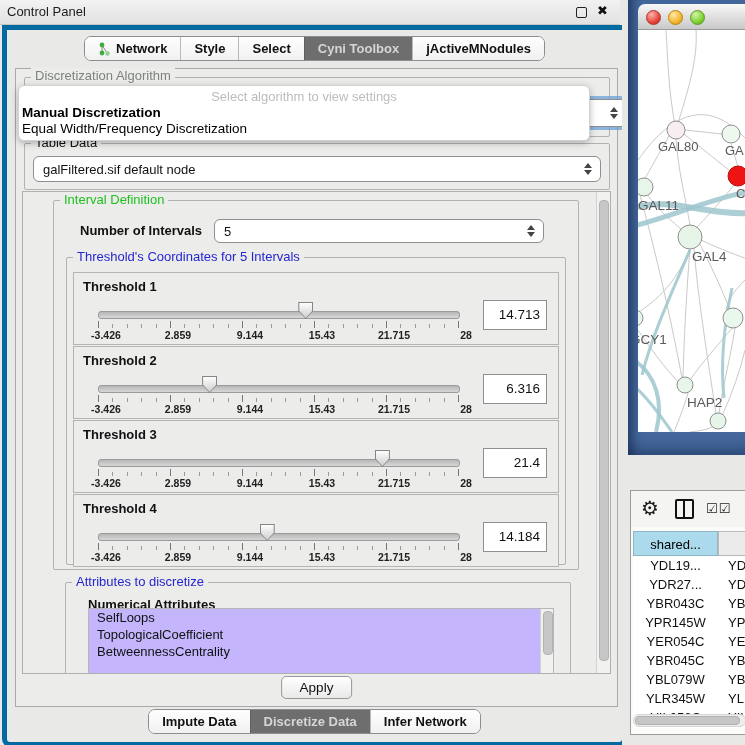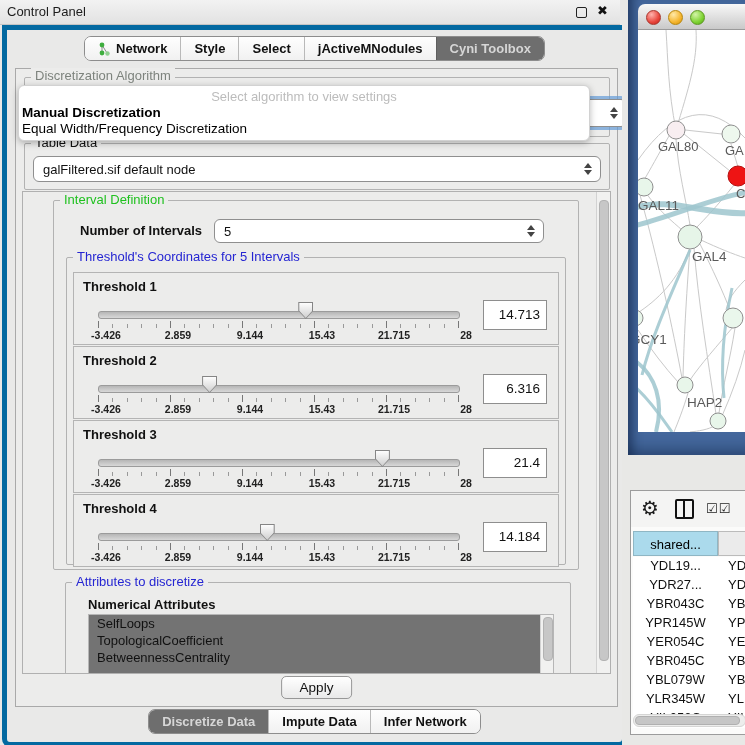--- a/index.html
+++ b/index.html
@@ -52,21 +52,21 @@
   .thumb-w i{position:absolute;left:1px;top:1px;right:1px;bottom:1px;background:linear-gradient(#fdfdfd,#cfcfcf);clip-path:polygon(0 0,100% 0,100% 52%,50% 100%,0 52%);}
   .ticks{position:absolute;left:0;top:48px;width:100%;height:8px;}
   .tick{position:absolute;bottom:1px;width:1px;background:#777;}
   .tick.minor{height:4px;background:#999;}
   .tick.major{height:7px;}
   .tick-labels{position:absolute;left:8px;top:56px;width:100%;height:12px;}
   .tick-lab{position:absolute;transform:translateX(-50%);font-size:10.5px;font-weight:600;color:#222;white-space:nowrap;}
   .th-value{position:absolute;right:11px;top:27px;width:56px;height:28px;background:#fff;border:1px solid #8e8e8e;font-size:13.5px;color:#111;text-align:right;line-height:28px;padding-right:6px;}
   
   #attr-sub{position:absolute;left:22px;top:14px;font-size:13px;font-weight:bold;color:#111;}
-  #attr-list{position:absolute;left:22px;top:31px;width:464px;height:70px;background:#737373;border:1px solid #b6b6b6;overflow:hidden;}
+  #attr-list{position:absolute;left:22px;top:25px;width:464px;height:70px;background:#c4b5fd;border:1px solid #b6b6b6;overflow:hidden;}
   #attr-list .item{font-size:13px;color:#111;padding:1px 0 1px 8px;height:15px;}
   
   #apply-btn{position:absolute;left:50%;transform:translateX(-50%);top:607px;padding:3px 18px;font-size:13.5px;color:#111;background:linear-gradient(#ffffff,#e9e9e9);border:1px solid #979797;border-radius:5px;}
   
   #right-panel{position:absolute;left:622px;top:0;width:123px;height:745px;background:#e8e8e6;}
   #net-window{position:absolute;left:6px;top:0;width:117px;height:455px;background:#44679c;box-shadow:inset 12px 0 10px -7px rgba(17,37,72,.6),inset 0 -16px 12px -9px rgba(17,37,72,.4);}
   #net-titlebar{position:absolute;left:10px;top:4px;width:107px;height:25px;background:linear-gradient(#f8f8f8,#c9c9c9);border-radius:7px 0 0 0;border-bottom:1px solid #9a9a9a;}
   .light{position:absolute;top:6px;width:13px;height:13px;border-radius:50%;}
   .light.red{left:8px;background:radial-gradient(circle at 35% 28%,#ffb3ad,#e8463c 60%,#c22017);border:1px solid #a8352c;}
   .light.yellow{left:30px;background:radial-gradient(circle at 35% 28%,#ffe9a8,#f5b52e 60%,#d4920a);border:1px solid #b8860b;}
@@ -116,25 +116,25 @@
                 <circle cx="9.5" cy="11.5" r="2.2" fill="#8fd08f"></circle>
               </svg>
               <span>Network</span>
             </div>
             <div class="tab">
               <span>Style</span>
             </div>
             <div class="tab">
               <span>Select</span>
             </div>
+            <div class="tab sel">
+              <span>Cyni Toolbox</span>
+            </div>
             <div class="tab">
               <span>jActiveMNodules</span>
-            </div>
-            <div class="tab sel">
-              <span>Cyni Toolbox</span>
             </div>
           </div>
         </div>
 
       <div id="content-box">
 
         <div class="group" style="left:8px;top:8px;width:584px;height:58px;">
           <span class="group-label glabel-gray" style="top:-10px;">Discretization Algorithm</span>
         </div>
         <div id="algo-combo" class="combo">
@@ -381,25 +381,25 @@
           <div class="vscroll">
             <div class="thumb" style="top:8px;bottom:12px;"></div>
           </div>
         </div>
 
         <button id="apply-btn">Apply</button>
       </div>
 
       <div id="bottom-tabs" class="seg-bar">
           <div class="seg">
+            <div class="tab">
+              <span>Impute Data</span>
+            </div>
             <div class="tab sel">
               <span>Discretize Data</span>
-            </div>
-            <div class="tab">
-              <span>Impute Data</span>
             </div>
             <div class="tab">
               <span>Infer Network</span>
             </div>
           </div>
         </div>
     </div>
   </div>
 
   <div id="right-panel">

